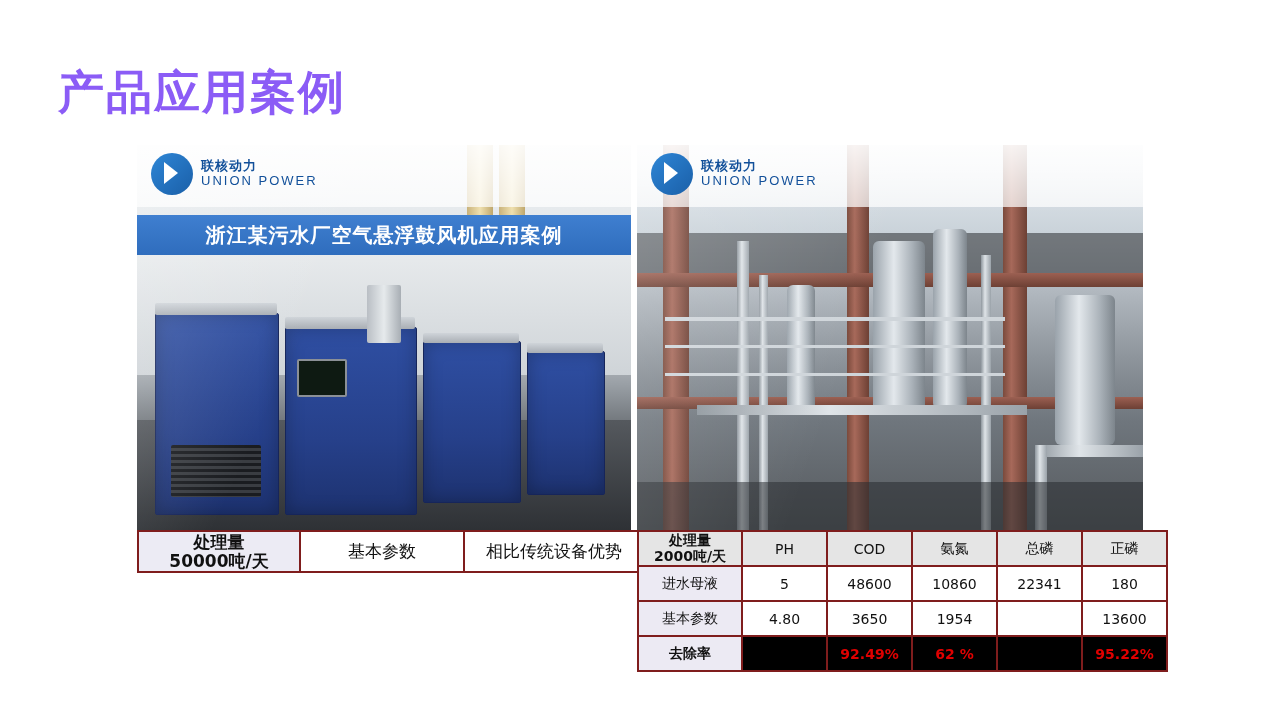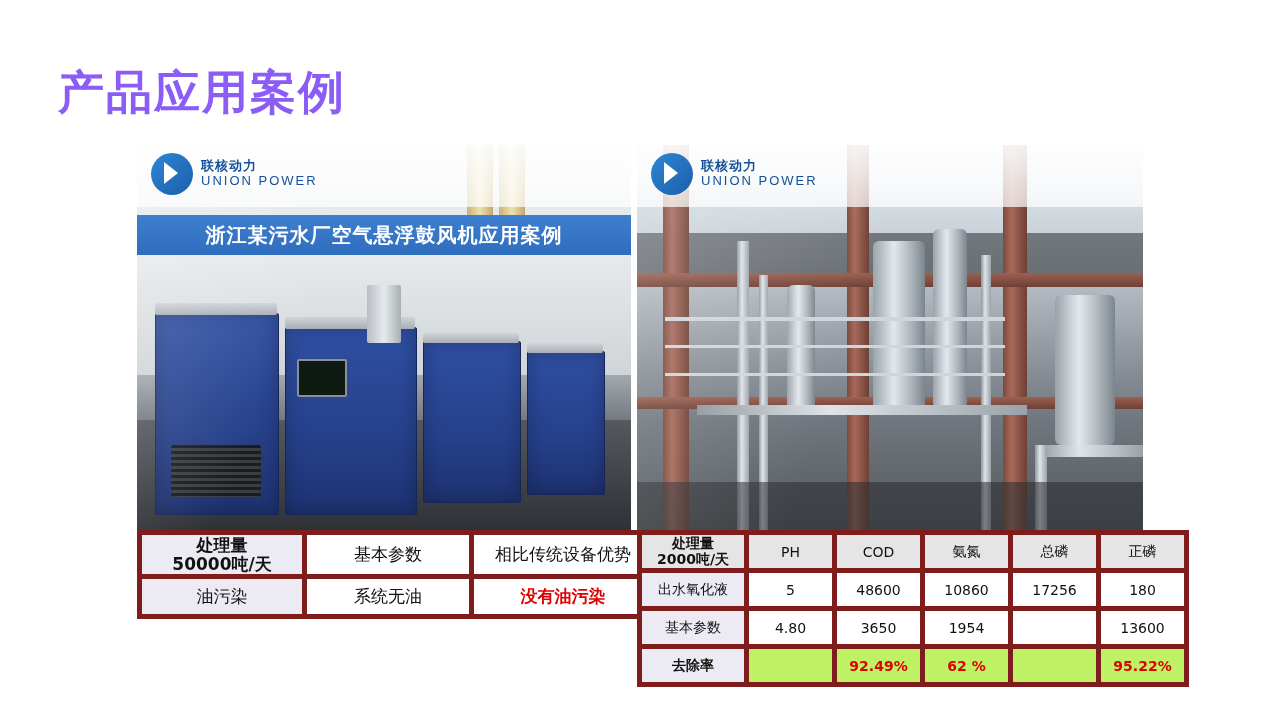--- a/index.html
+++ b/index.html
@@ -68,32 +68,32 @@
 
   
   .caption{position:absolute;left:0;top:70px;width:100%;height:40px;
     background:linear-gradient(to bottom,#3f7fd0,#2f6dbd);
     color:#fff;font-size:20px;font-weight:bold;display:flex;align-items:center;justify-content:center;
     letter-spacing:1px;font-family:"DejaVu Sans","Liberation Sans",sans-serif;}
 
   
   table{border-collapse:collapse;width:100%;table-layout:fixed;
     font-family:"DejaVu Sans","Liberation Sans",sans-serif;}
-  td{border:5px solid #7f1d1d;text-align:center;vertical-align:middle;color:#111;}
+  td{border:2px solid #7f1d1d;text-align:center;vertical-align:middle;color:#111;}
   .tbl-left td{height:33px;font-size:17px;}
   .tbl-left .c0{width:158px;background:#ecebf4;}
   .tbl-left .c1{width:160px;margin-top:28px;}
   .tbl-left .c2{width:176px;}
   .hdr-yellow{background:#fff200;font-weight:bold;line-height:1.1;font-size:16px;}
   .adv{color:#e00000;font-weight:bold;}
   .tbl-right td{height:31px;font-size:14px;}
   .tbl-right .rc0{width:100px;background:#eceaf3;}
   .tbl-right .rc{width:81px;}
   .row-label{background:#eceaf3;}
-  .rate-row td{background:#bef264;font-weight:bold;}
+  .rate-row td{background:#000000;font-weight:bold;}
   .rate-val{color:#e00000;}
   .tbl-right .hdr td{background:#e5e5e5;}
 </style>
 </head>
 <body>
 
 <div class="slide-title">产品应用案例</div>
 
 <div class="panels">
 
@@ -138,25 +138,20 @@
 
     <table class="tbl-left">
       <tbody>
           <tr>
         <td class="c0 hdr-yellow">
           <div>处理量</div>
           <div>50000吨/天</div>
         </td>
         <td class="c1">基本参数</td>
         <td class="c2">相比传统设备优势</td>
-      </tr>
-      <tr>
-        <td class="c0">油污染</td>
-        <td class="c1">系统无油</td>
-        <td class="c2 adv">没有油污染</td>
       </tr>
     </tbody>
       </table>
   </div>
 
   <div class="panel panel-right">
 
     <div class="photo photo-right">
       <div class="rt-sky"></div>
       <div class="rt-dark" style="left:0;top:88px;width:100%;height:40px;"></div>
@@ -205,25 +200,25 @@
           <div>处理量</div>
           <div>2000吨/天</div>
         </td>
         <td class="rc">PH</td>
         <td class="rc">COD</td>
         <td class="rc">氨氮</td>
         <td class="rc">总磷</td>
         <td class="rc">正磷</td>
       </tr>
       <tr>
-        <td class="rc0 row-label">出水氧化液</td>
+        <td class="rc0 row-label">进水母液</td>
         <td class="rc">5</td>
         <td class="rc">48600</td>
         <td class="rc">10860</td>
-        <td class="rc">17256</td>
+        <td class="rc">22341</td>
         <td class="rc">180</td>
       </tr>
       <tr>
         <td class="rc0 row-label">基本参数</td>
         <td class="rc">4.80</td>
         <td class="rc">3650</td>
         <td class="rc">1954</td>
         <td class="rc"></td>
         <td class="rc">13600</td>
       </tr>

